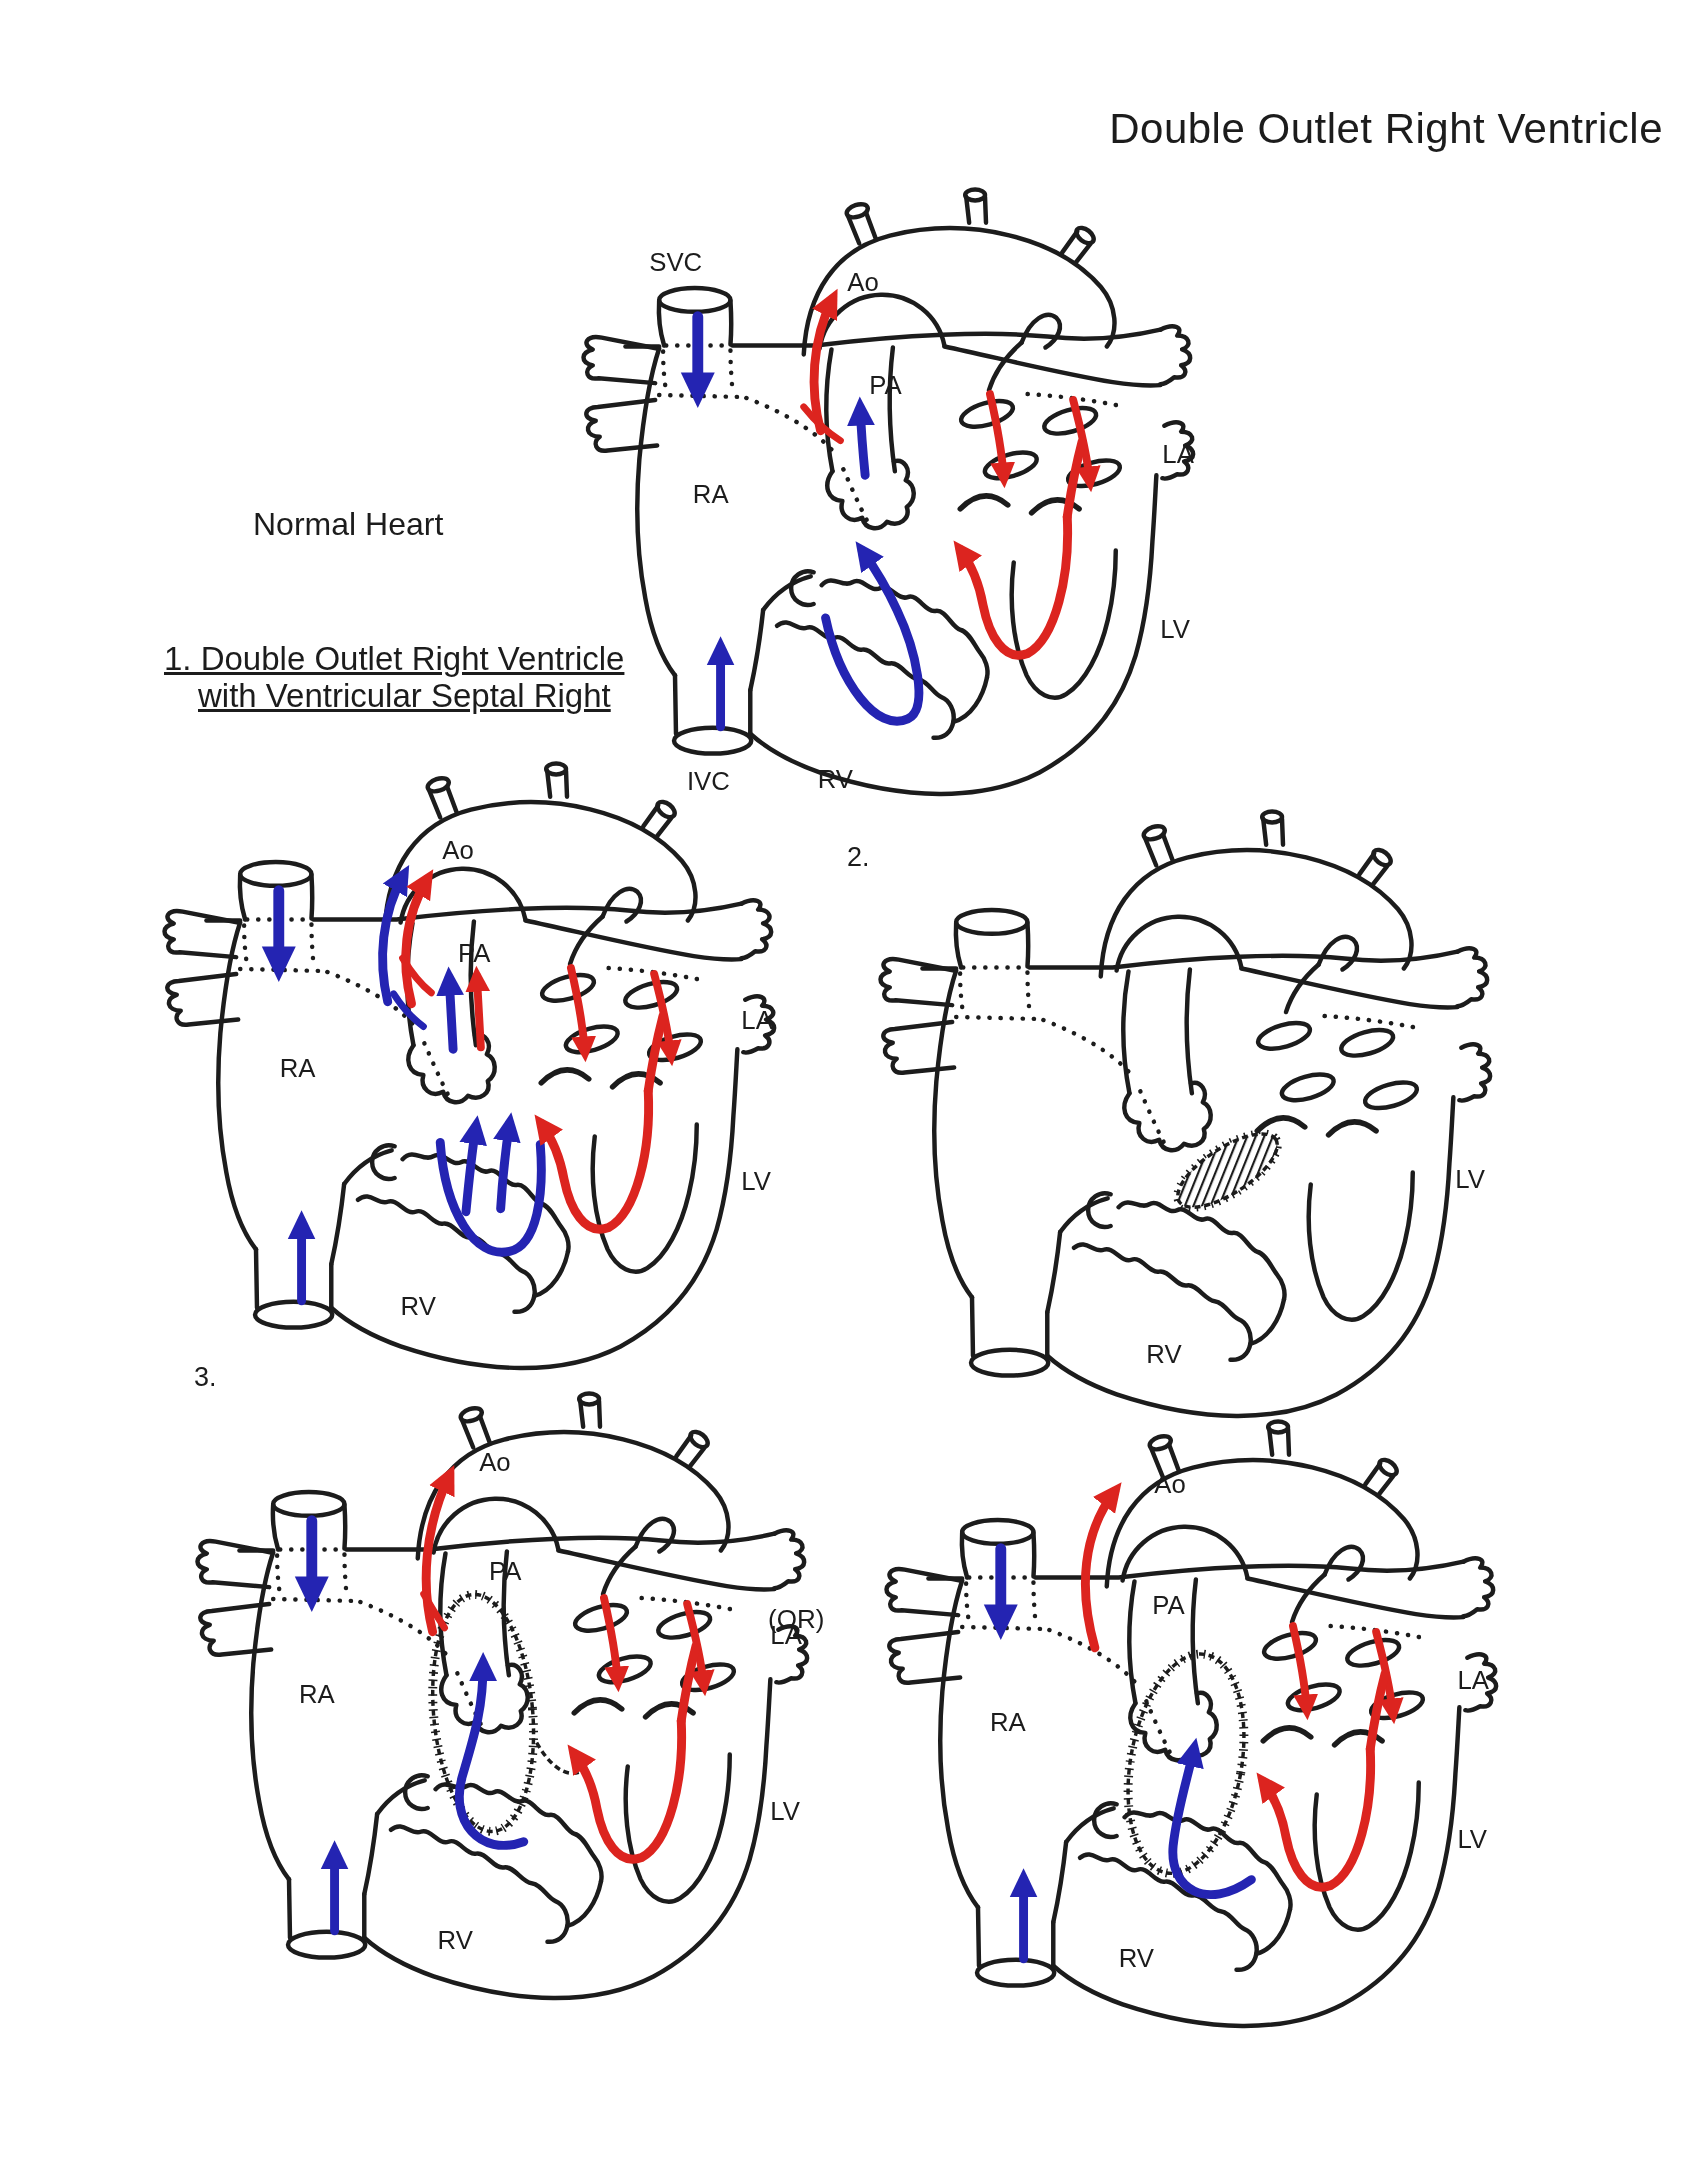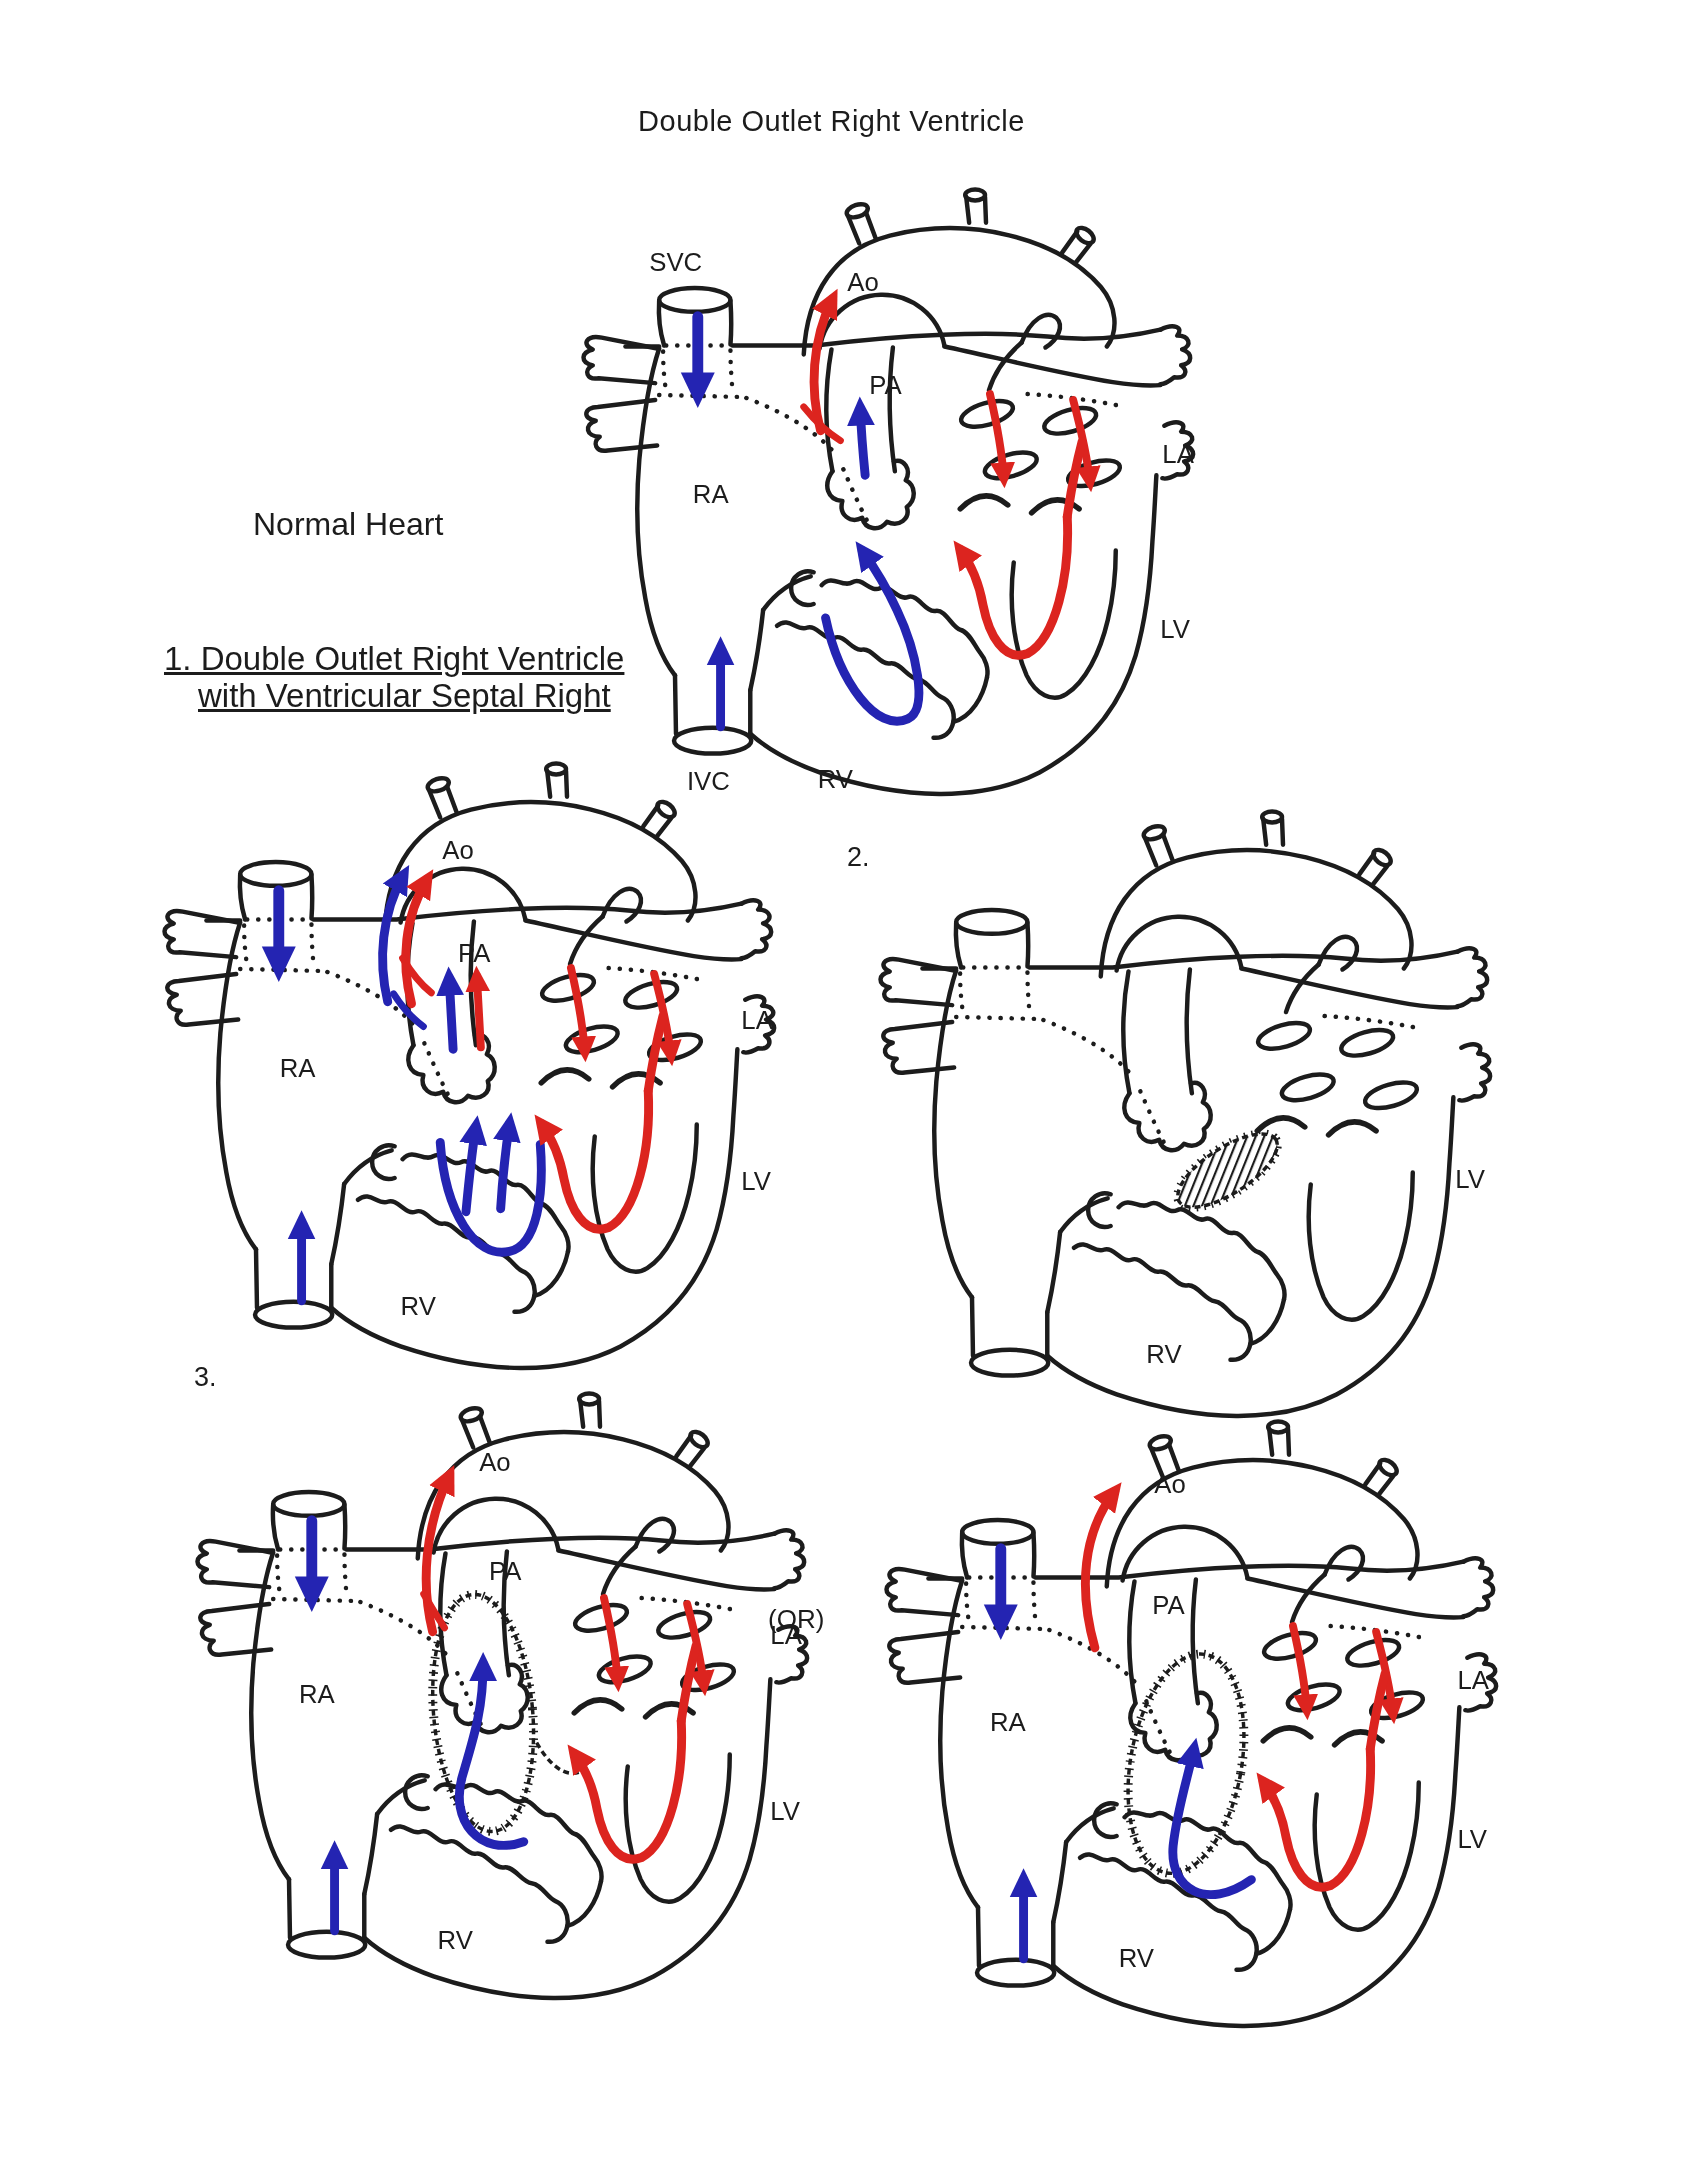--- a/index.html
+++ b/index.html
@@ -7,22 +7,22 @@
     --red:#dc241f;
     --blue:#2424b2;
   }
   html,body{margin:0;padding:0;background:#ffffff;}
   body{
     width:1683px;height:2178px;position:relative;overflow:hidden;
     font-family:"Liberation Sans", sans-serif;color:var(--ink);
   }
   .abs{position:absolute;}
   .title{
-    left:0;top:105px;width:1663px;text-align:center;
-    font-size:29px;letter-spacing:0.5px;
+    left:0;top:105px;width:1663px;text-align:right;
+    font-size:42px;letter-spacing:0.5px;
   }
   .cap-normal{left:253px;top:499px;font-size:32px;margin-top:7px;}
   .cap-item1{left:164px;top:640px;font-size:33px;line-height:37px;text-decoration:underline;}
   .cap-item1 .l2{padding-left:34px;}
   .cap-num{font-size:27px;}
   .cap-2{left:847px;top:842px;}
   .cap-3{left:194px;top:1362px;}
   .cap-or{left:768px;top:1604px;font-size:26px;}
 
   svg{overflow:visible;}

